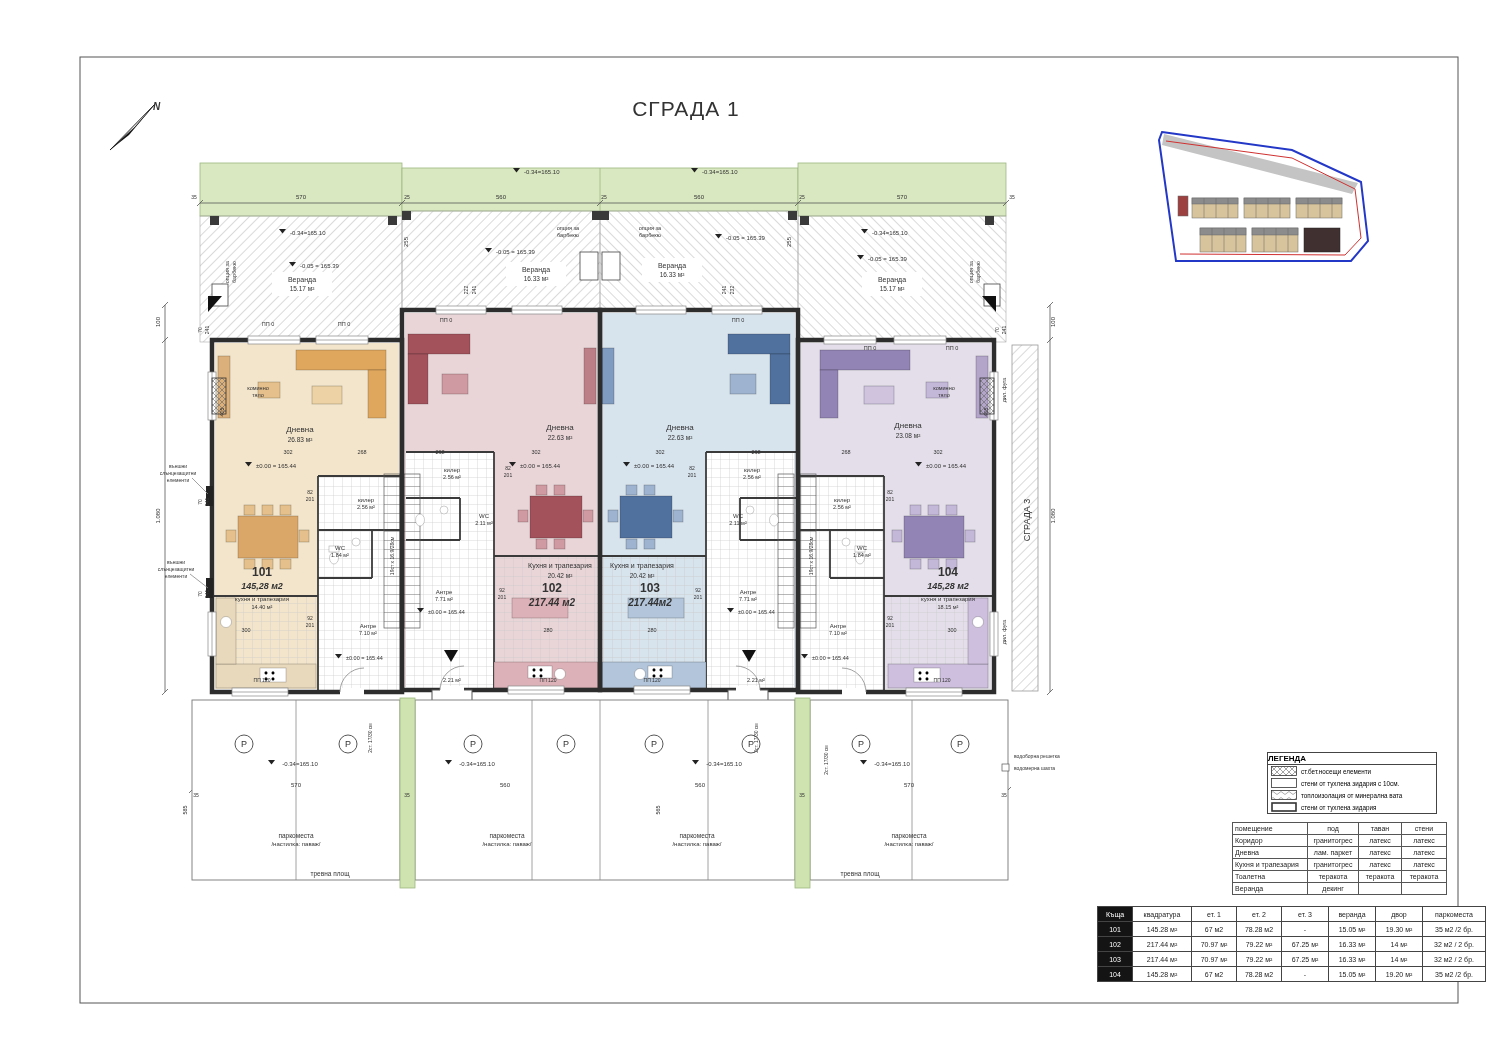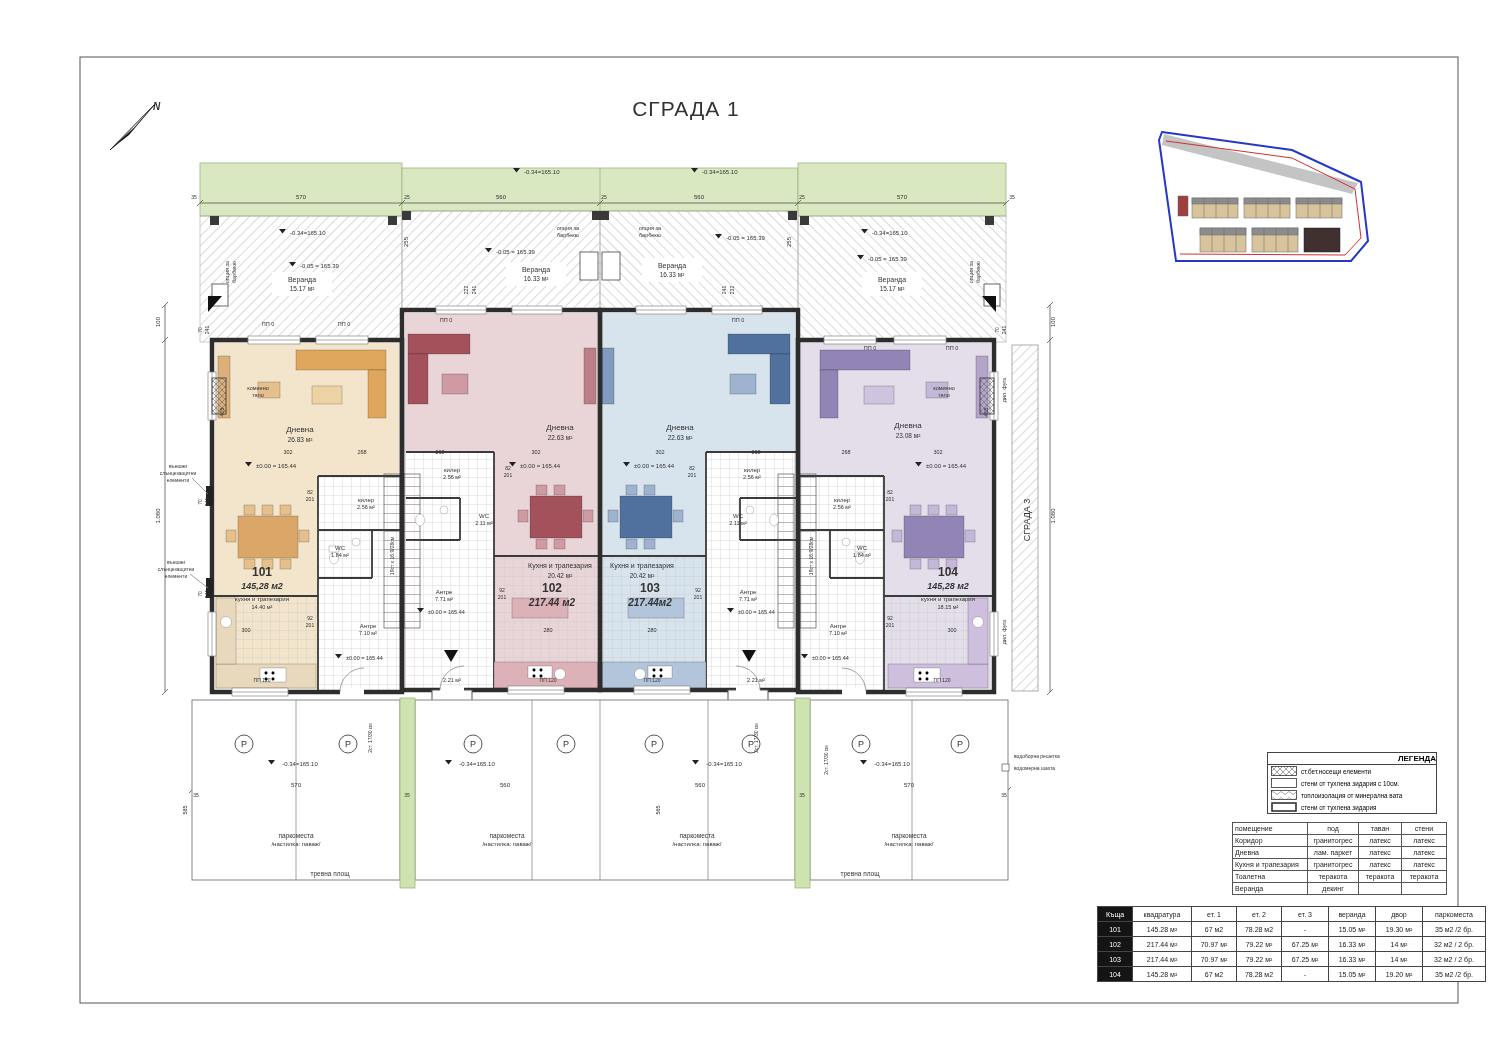--- a/index.html
+++ b/index.html
@@ -13,21 +13,21 @@
   .iw{stroke:#3a3a3a;stroke-width:1.8}
   .thin{stroke:#8a8a8a;stroke-width:.8;fill:none}
   .dim{stroke:#555;stroke-width:.8}
   .ovl{position:absolute;color:#222;background:#fff;}
   table{border-collapse:collapse;background:#fff;}
   .ftab td,.ftab th{border:1px solid #555;font-size:7px;font-weight:400;padding:0 2px;height:11px;text-align:center;white-space:nowrap}
   .ftab td:first-child,.ftab th:first-child{text-align:left}
   .utab td,.utab th{border:1px solid #444;font-size:7px;font-weight:400;padding:0 2px;height:14px;text-align:center;white-space:nowrap}
   .dark{background:#141414;color:#fff}
   .legend{position:absolute;left:1267px;top:752px;width:168px;border:1px solid #444;background:#fff}
-  .legend-title{font-size:8px;font-weight:700;text-align:right;border-bottom:1px solid #444;padding:1px 0}
+  .legend-title{font-size:8px;font-weight:700;text-align:left;border-bottom:1px solid #444;padding:1px 0}
   .legend-row{display:flex;align-items:center;gap:4px;padding:1px 3px;font-size:6.3px;line-height:7px}
   .legend-row svg{position:static;flex:0 0 auto}
 </style>
 </head>
 <body>
 
 <div class="page">
 <svg width="1500" height="1060" viewBox="0 0 1500 1060">
 <defs>
   <pattern id="hatch" width="7" height="7" patternUnits="userSpaceOnUse" patternTransform="rotate(45)">

